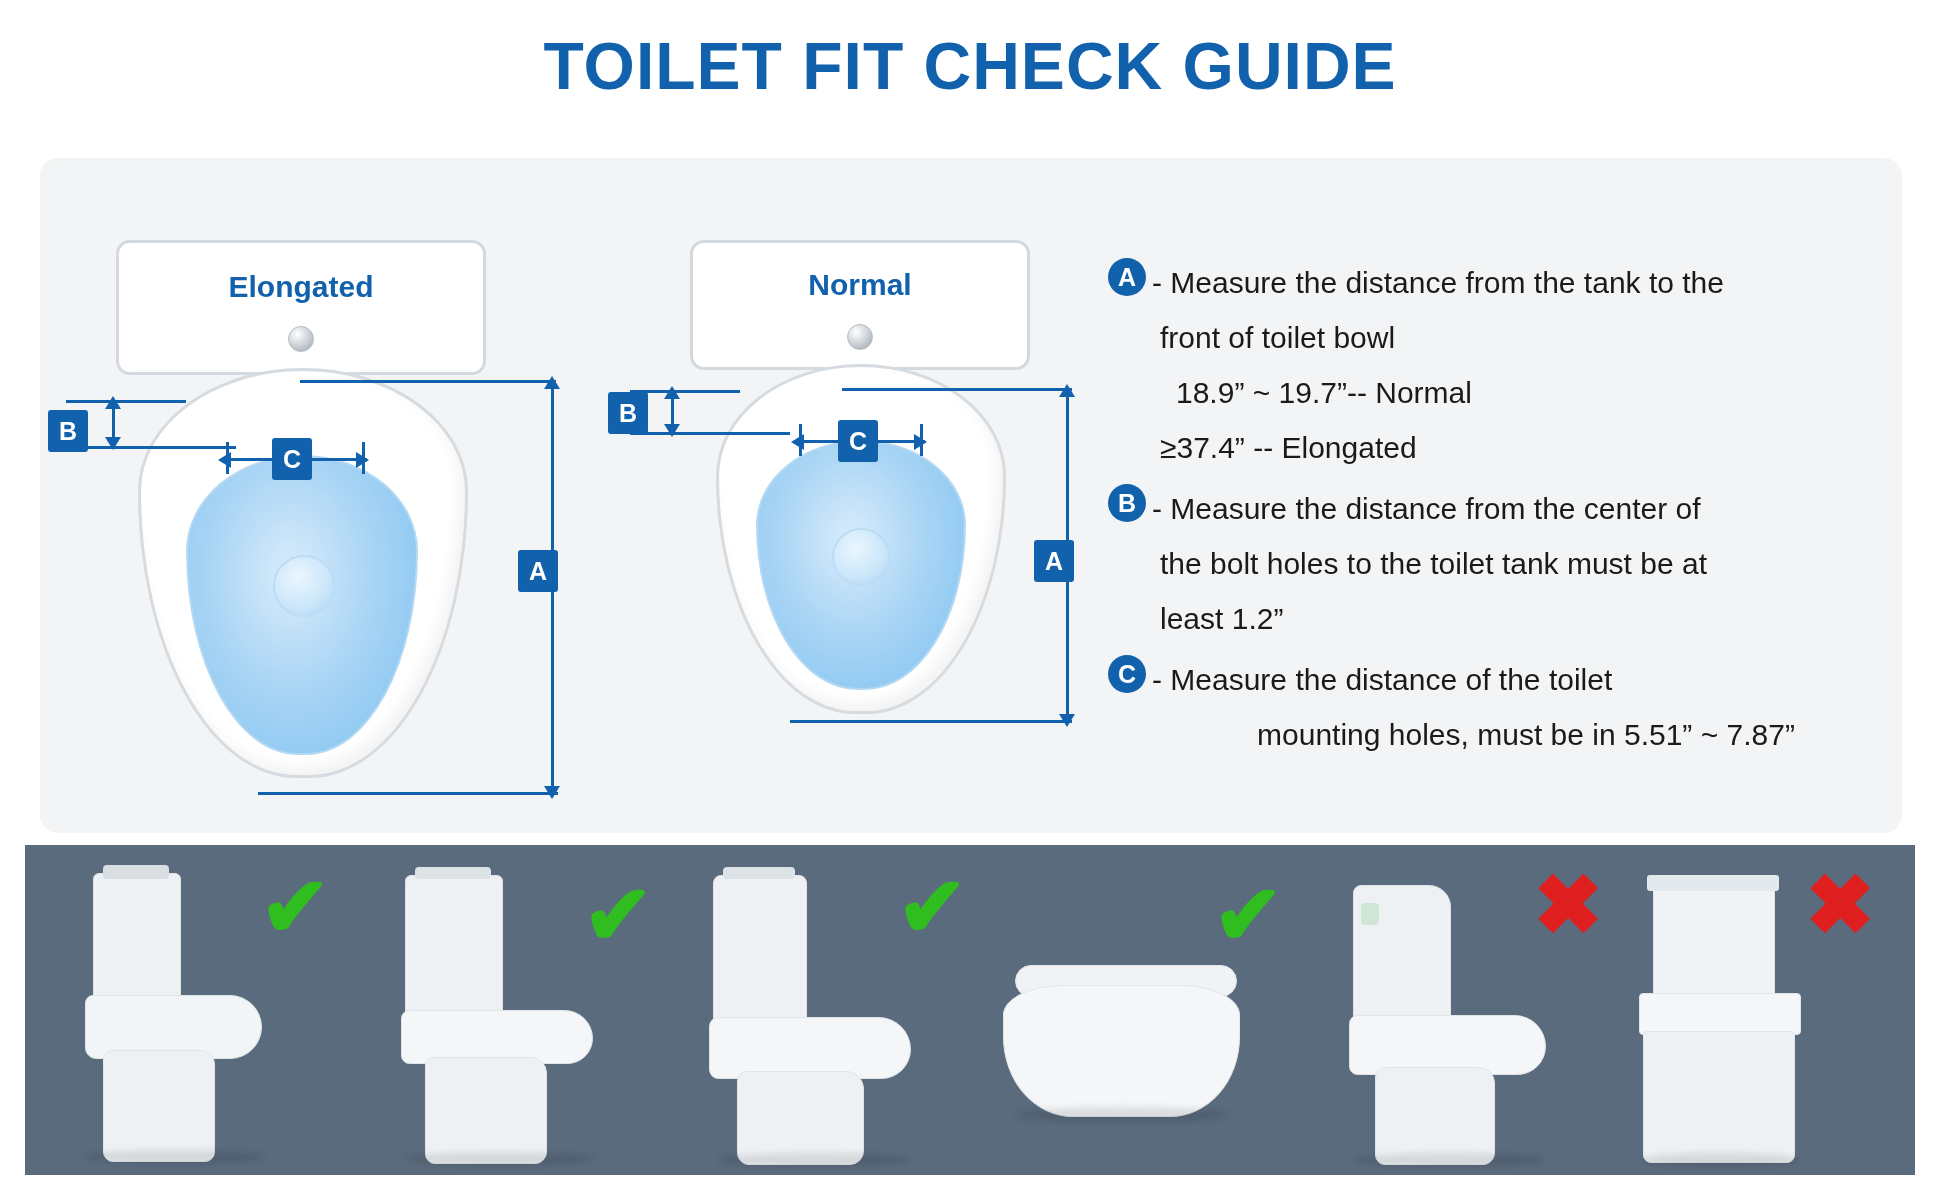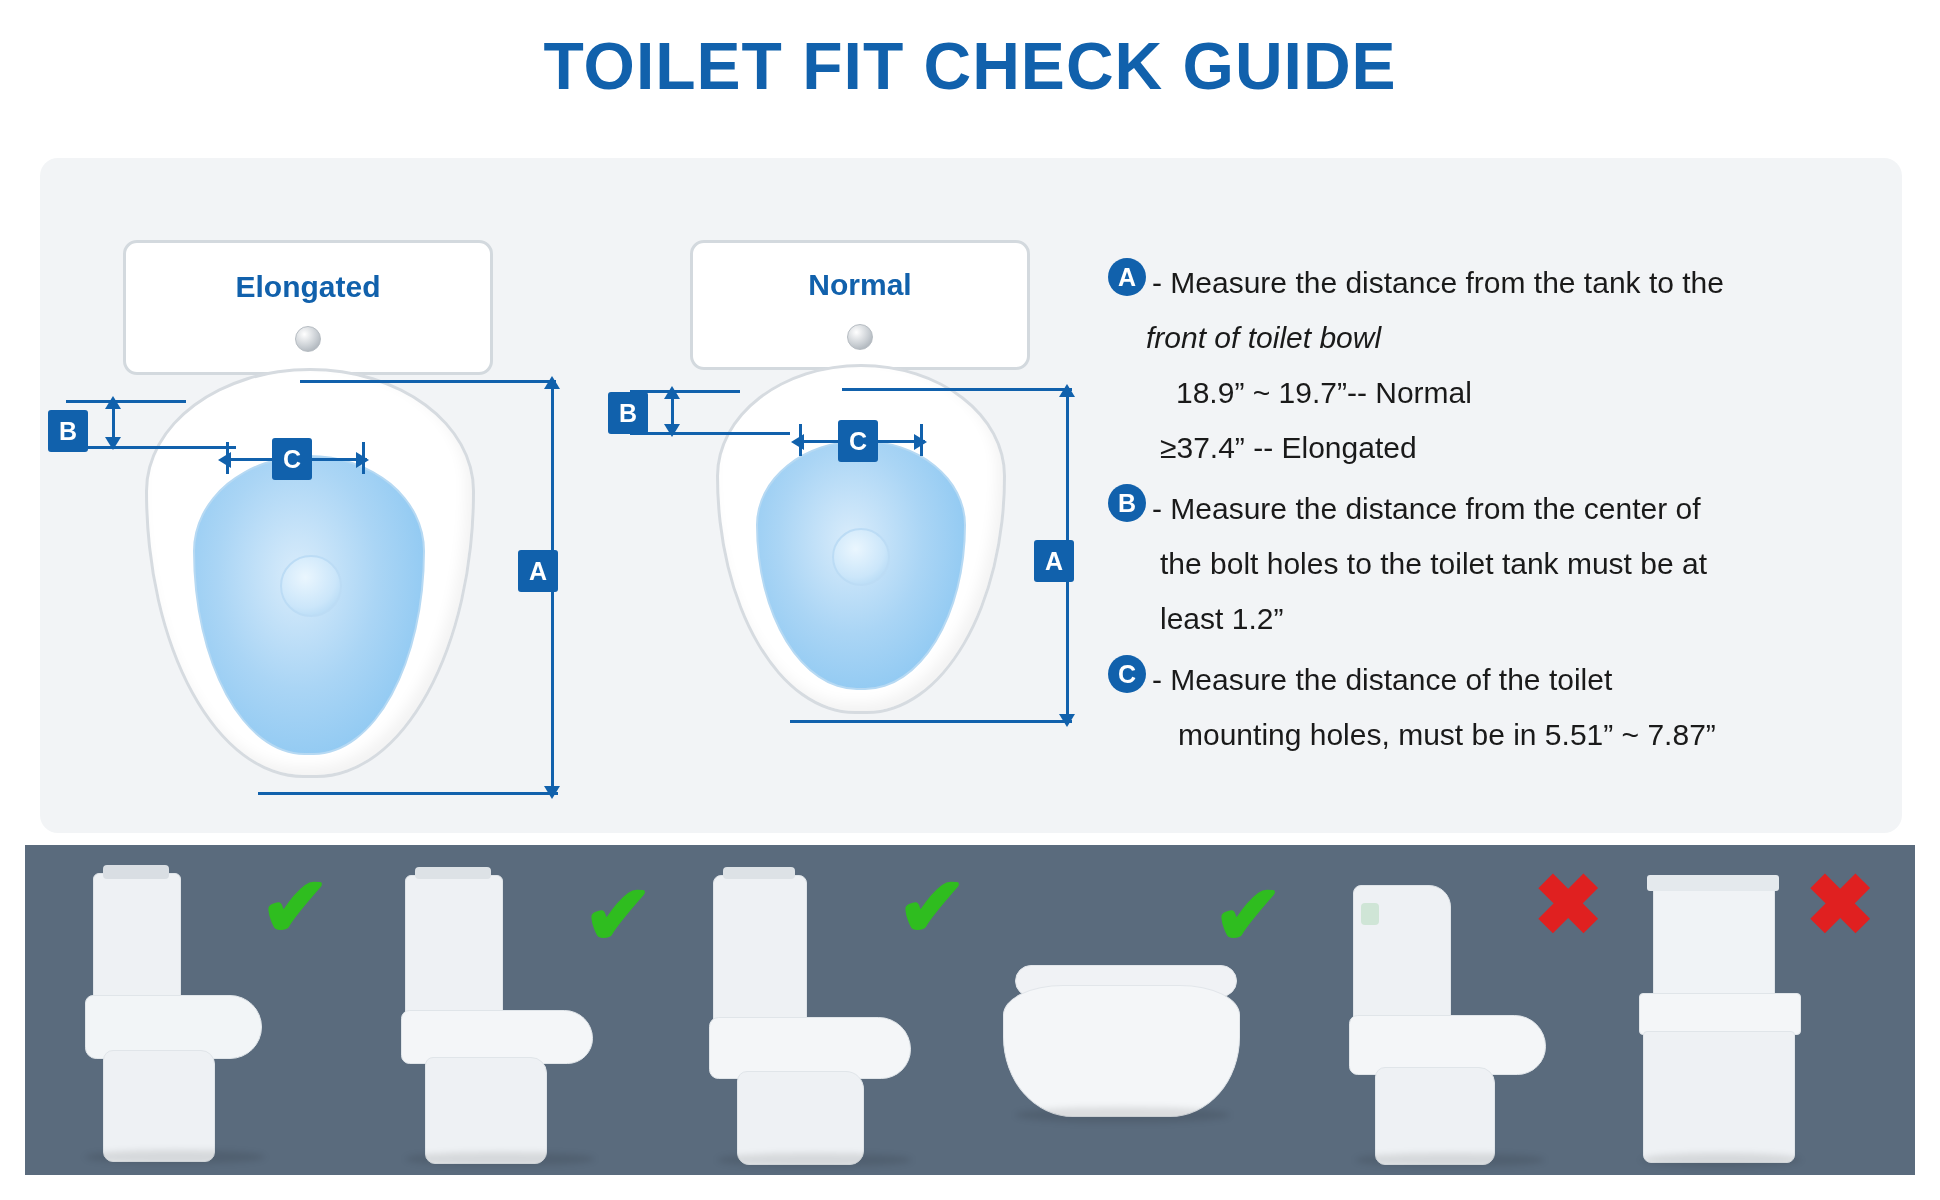--- a/index.html
+++ b/index.html
@@ -200,21 +200,21 @@
 </style>
 </head>
 <body>
 
 <div class="page">
 
   <div class="title">TOILET FIT CHECK GUIDE</div>
 
   <div class="panel"></div>
 
-  <div class="diagram" style="left:115px; top:240px; width:420px; height:560px;">
+  <div class="diagram" style="left:108px; top:240px; width:420px; height:560px;">
 
     <div class="tank" style="left:8px; top:0px; width:370px; height:135px;"></div>
     <div class="tank-label" style="left:8px; top:30px; width:370px;">Elongated</div>
     <div class="flush-btn" style="left:180px; top:86px;"></div>
 
     <div class="bowl-outer" style="left:30px; top:128px; width:330px; height:410px; border-radius: 50% 50% 48% 48% / 30% 30% 70% 70%;"></div>
     <div class="bowl-inner" style="left:78px; top:215px; width:232px; height:300px; border-radius: 50% 50% 48% 48% / 32% 32% 68% 68%;"></div>
     <div class="bowl-hole" style="left:165px; top:315px; width:62px; height:62px;"></div>
   </div>
 
@@ -281,40 +281,40 @@
     <div class="mline" style="left:920px; top:424px; width:3px; height:32px;"></div>
     <div class="mbox" style="left:838px; top:420px; width:40px; height:42px;">C</div>
   </div>
 
   <div class="instructions">
 
     <div class="instr-row">
       <div class="badge">A</div>
       <div class="instr-text">
         <div style="text-indent:6px;">- Measure the distance from the tank to the</div>
-        <div style="font-style:italic;">front of toilet bowl</div>
+        <div style="margin-left:14px;">front of toilet bowl</div>
         <div style="margin-left:30px;">18.9” ~ 19.7”-- Normal</div>
         <div style="margin-left:14px;">≥37.4” -- Elongated</div>
       </div>
     </div>
 
     <div class="instr-row">
       <div class="badge">B</div>
       <div class="instr-text">
         <div style="text-indent:6px;">- Measure the distance from the center of</div>
         <div style="margin-left:14px;">the bolt holes to the toilet tank must be at</div>
         <div style="margin-left:14px;">least 1.2”</div>
       </div>
     </div>
 
     <div class="instr-row">
       <div class="badge">C</div>
       <div class="instr-text">
         <div style="text-indent:6px;">- Measure the distance of the toilet</div>
-        <div style="margin-left:32px;">mounting holes, must be in 5.51” ~ 7.87”</div>
+        <div style="margin-left:8px;text-align:center;">mounting holes, must be in 5.51” ~ 7.87”</div>
       </div>
     </div>
 
   </div>
 
   <div class="strip">
 
     <div class="toilet-cell" style="left:20px; width:300px;">
       <div class="t-body" style="left:48px; top:28px; width:86px; height:130px; background:#eef1f4; border-radius:6px 6px 0 0; border:1px solid #dfe4e8;"></div>
       <div class="t-body" style="left:58px; top:20px; width:66px; height:14px; background:#d9dee3; border-radius:4px;"></div>

